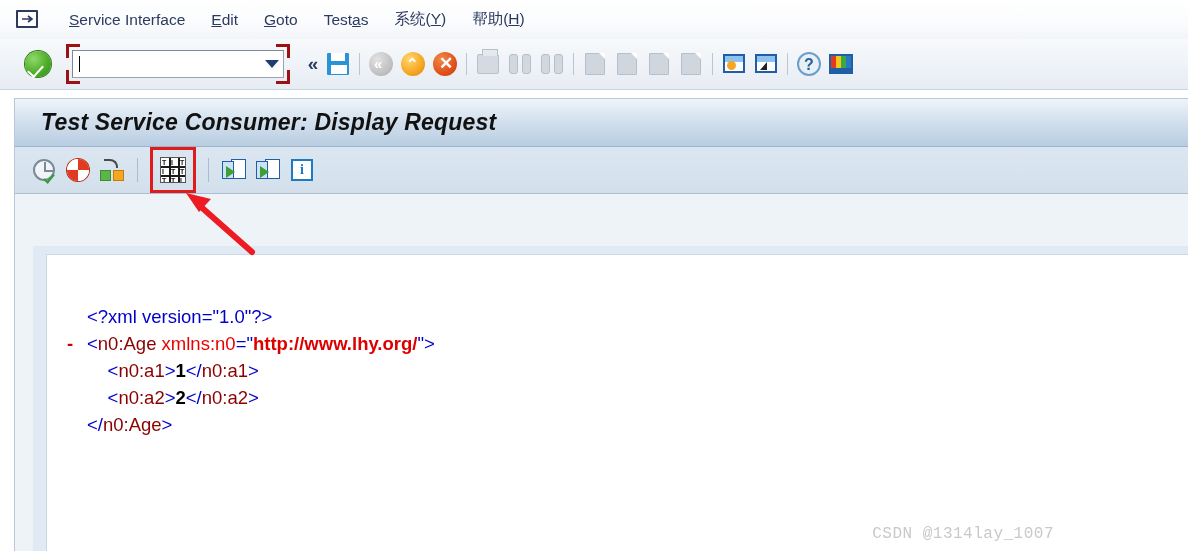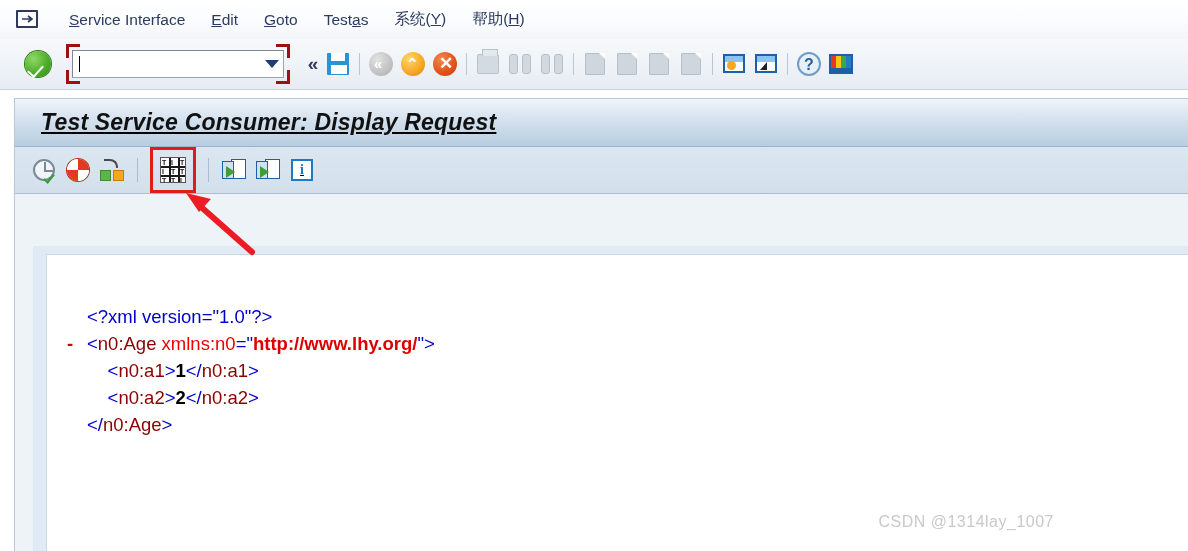--- a/index.html
+++ b/index.html
@@ -151,21 +151,20 @@
   .ic-mon { width:24px; height:20px; margin:5px 3px; background:#1f5fa8; position:relative; }
   .ic-mon:before { content:""; position:absolute; left:2px; top:2px; width:20px; height:12px; background: linear-gradient(to right, #e23a20 0%,#e23a20 25%, #f5c518 25%,#f5c518 50%, #39a845 50%,#39a845 75%, #2a78c4 75%,#2a78c4 100%); }
 
   
   .screen {
     position: absolute; left: 14px; top: 98px;
     width: 1174px; height: 453px;
     background: #eef3f8;
     border-left: 1px solid #b8c8da;
     border-top: 1px solid #b8c8da;
-    text-decoration: underline;
   }
   .titlebar {
     height: 48px;
     background: linear-gradient(to bottom, #eff4f9 0%, #d4e1ee 45%, #b8cde1 100%);
     border-bottom: 1px solid #9ab4cd;
     display: flex; align-items: center;
   }
   .screen-title {
     font-size: 23px; font-weight: bold; font-style: italic;
     color: #111111; margin-left: 26px; letter-spacing: .2px;
@@ -282,23 +281,23 @@
     position: absolute; left: 6px; top: 0;
     color: #cc0000; font-weight: bold;
   }
   .b  { color: #0000cc; }                 
   .tg { color: #8b0000; }                 
   .at { color: #ee0000; }                 
   .vl { color: #dd0000; font-weight: bold; } 
   .tx { color: #000000; font-weight: bold; } 
 
   .watermark {
-    position: absolute; right: 14px; bottom: 20px;
+    position: absolute; right: 14px; bottom: 8px;
     font-size: 16px; color: #c9c9c9;
-    font-family: Liberation Sans, sans-serif;
+    font-family: Liberation Mono, monospace;
     letter-spacing: .5px;
   }
 </style>
 </head>
 <body>
 
 <div id="app">
 
   <div class="menubar">
     <div class="menu-logo">

